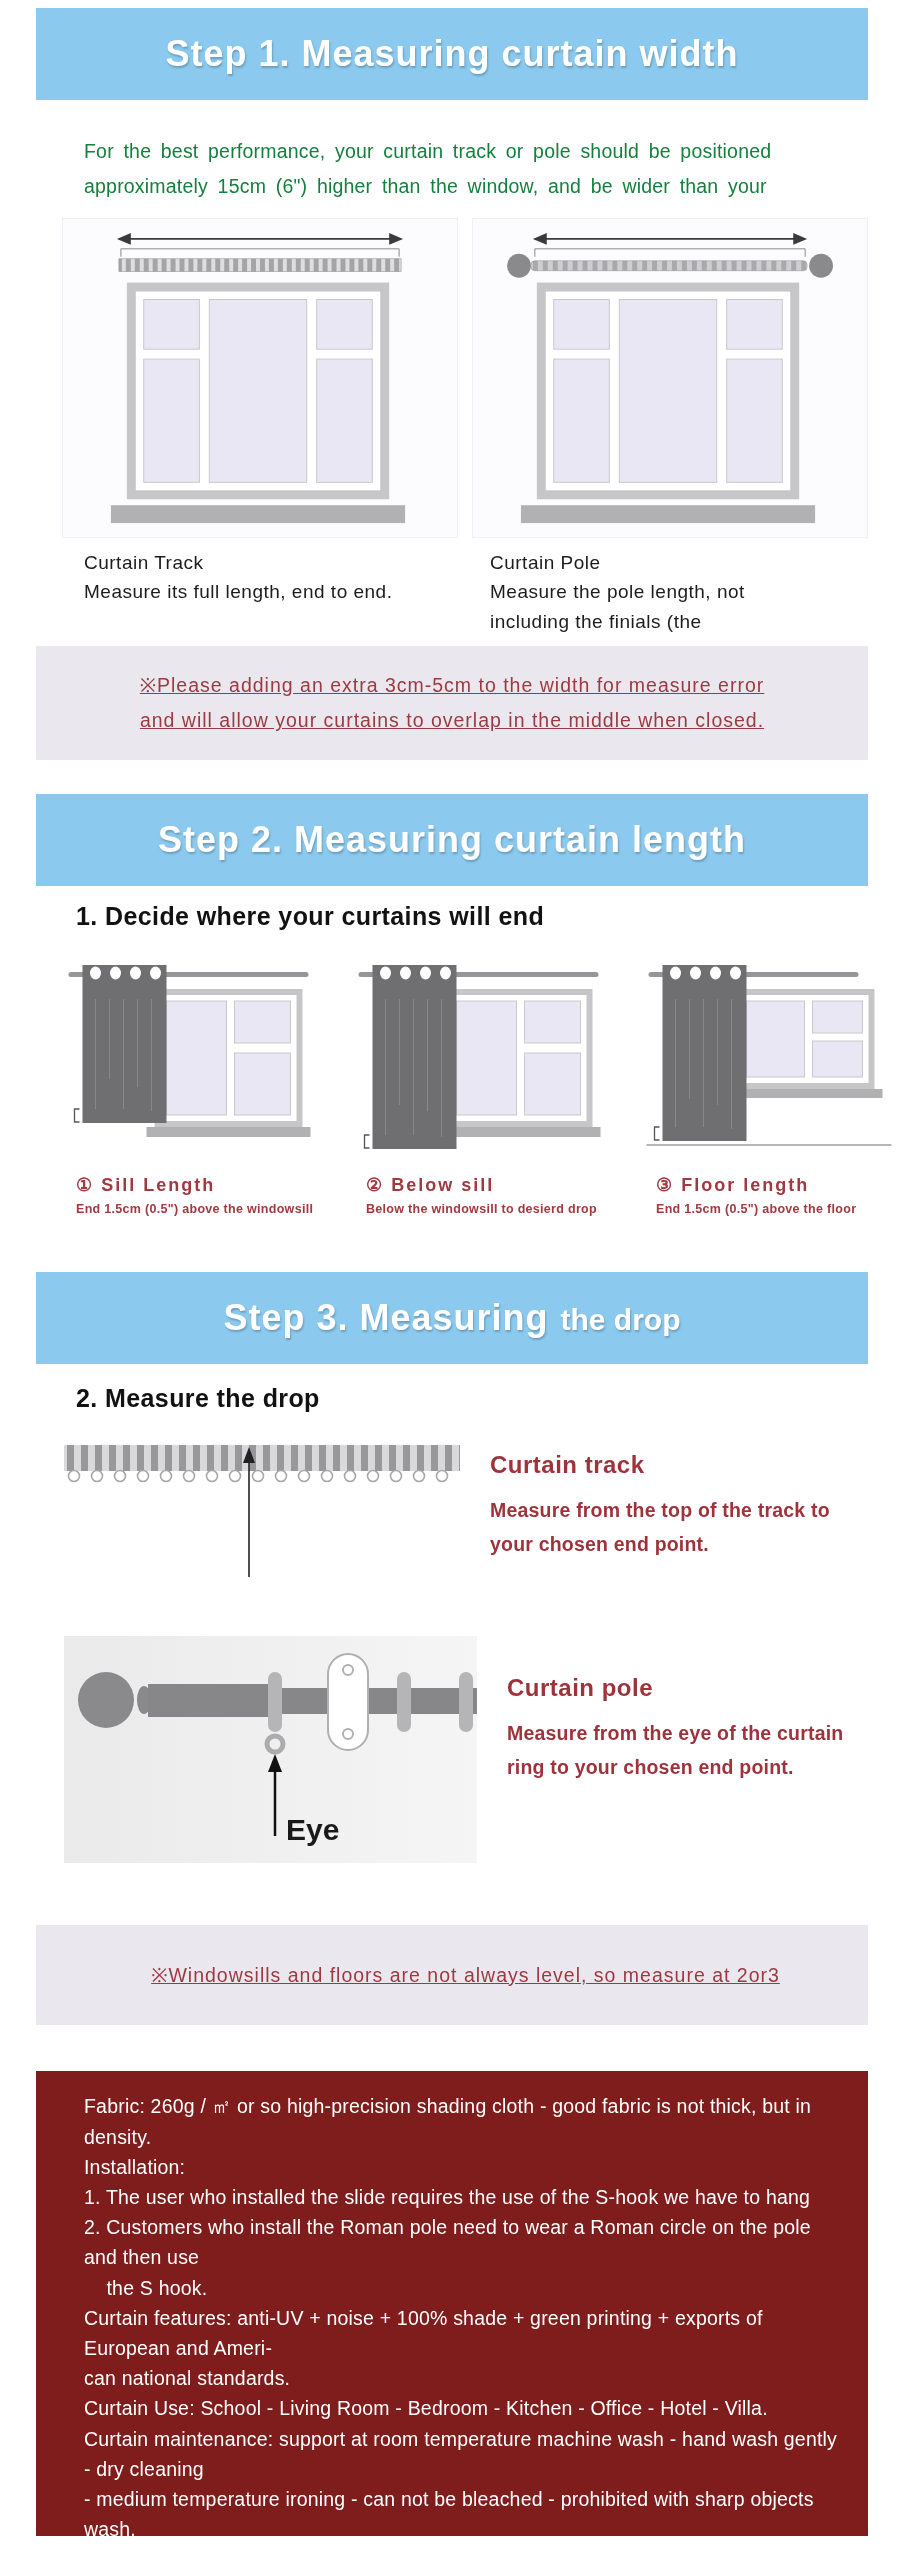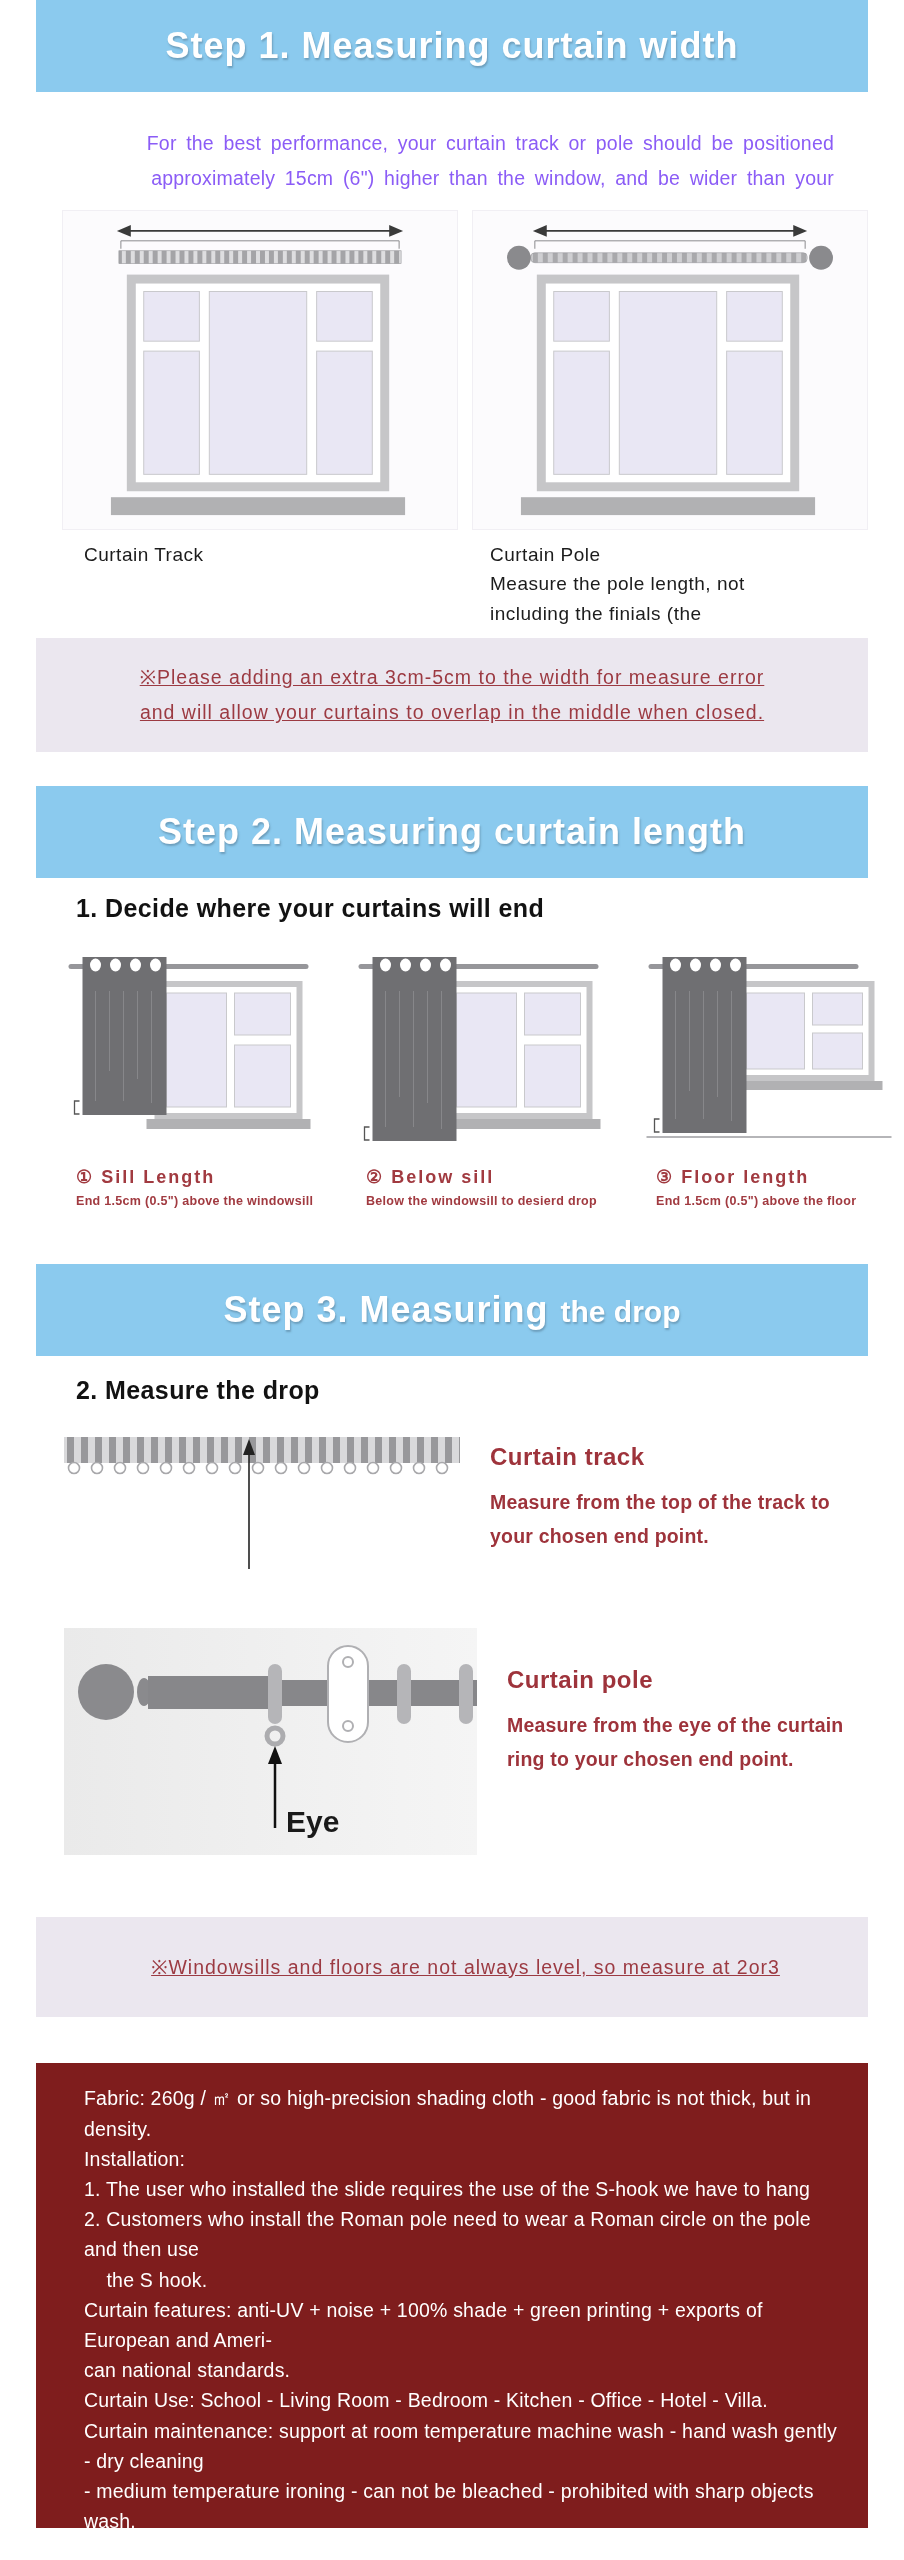--- a/index.html
+++ b/index.html
@@ -6,31 +6,31 @@
   html,body { margin:0; padding:0; }
   body {
     width:904px; height:2560px; overflow:hidden; position:relative;
     background:#ffffff;
     font-family:"Liberation Sans", sans-serif;
   }
   .banner {
     margin:0 36px; height:92px; background:#8bcaee;
     display:flex; align-items:center; justify-content:center;
   }
-  .banner--1 { }
+  .banner--1 { margin-top:8px; }
   .banner--2 { margin-top:34px; }
   .banner--3 { margin-top:56px; }
   .banner-text {
     color:#ffffff; font-size:36px; font-weight:bold; letter-spacing:1px;
     text-shadow:1px 2px 2px rgba(80,115,140,.5);
   }
   .banner-text-sub { font-size:30px; letter-spacing:0; margin-left:12px; }
   .intro {
-    margin:34px 70px 0 44px; color:#8b5cf6; font-size:19.5px;
-    line-height:1.82; word-spacing:4px; letter-spacing:.2px;text-align:right;
+    margin:34px 70px 0 84px; color:#15803d; font-size:19.5px;
+    line-height:1.82; word-spacing:4px; letter-spacing:.2px;
   }
   .diag-row { display:flex; gap:14px; margin:13px 0 0 62px; }
   .panel {
     width:396px; height:320px; background:#fcfbfd; border:1px solid #f1eff4;
   }
   .panel svg { display:block; width:100%; height:100%; }
   .cap-row { display:flex; margin:10px 0 0 84px; }
   .cap-col { width:406px; color:#1c1c1c; font-size:19px; line-height:1.55; letter-spacing:.5px; }
   .cap-col--right { width:340px; }
   .note {
@@ -135,20 +135,21 @@
         <rect x="255" y="141" width="56" height="124" fill="#e9e7f4" stroke="#c9c9cc"></rect>
         <rect x="48" y="288" width="296" height="18" fill="#b1b1b3"></rect>
       </g>
     </svg>
   </div>
 </div>
 
 <div class="cap-row">
   <div class="cap-col">
     <div>Curtain Track</div>
+    <div>Measure its full length, end to end.</div>
   </div>
   <div class="cap-col cap-col--right">
     <div>Curtain Pole</div>
     <div>Measure the pole length, not including the finials (the</div>
   </div>
 </div>
 
 <div class="note">
   <div>※Please adding an extra 3cm-5cm to the width for measure error</div>
   <div>and will allow your curtains to overlap in the middle when closed.</div>

